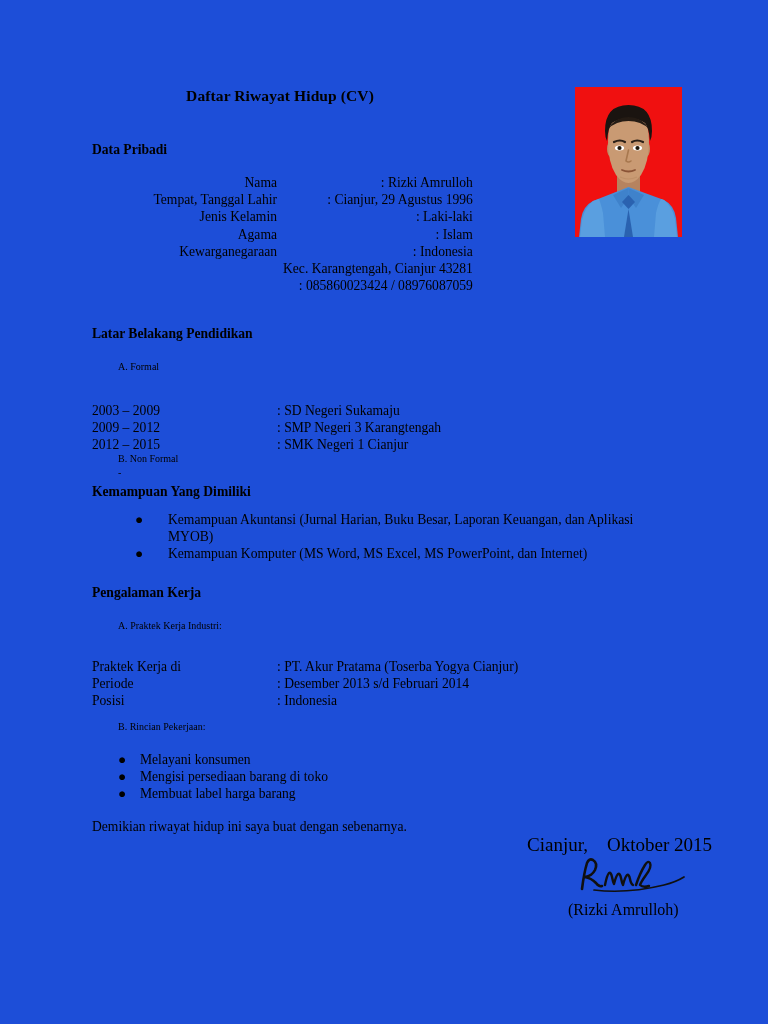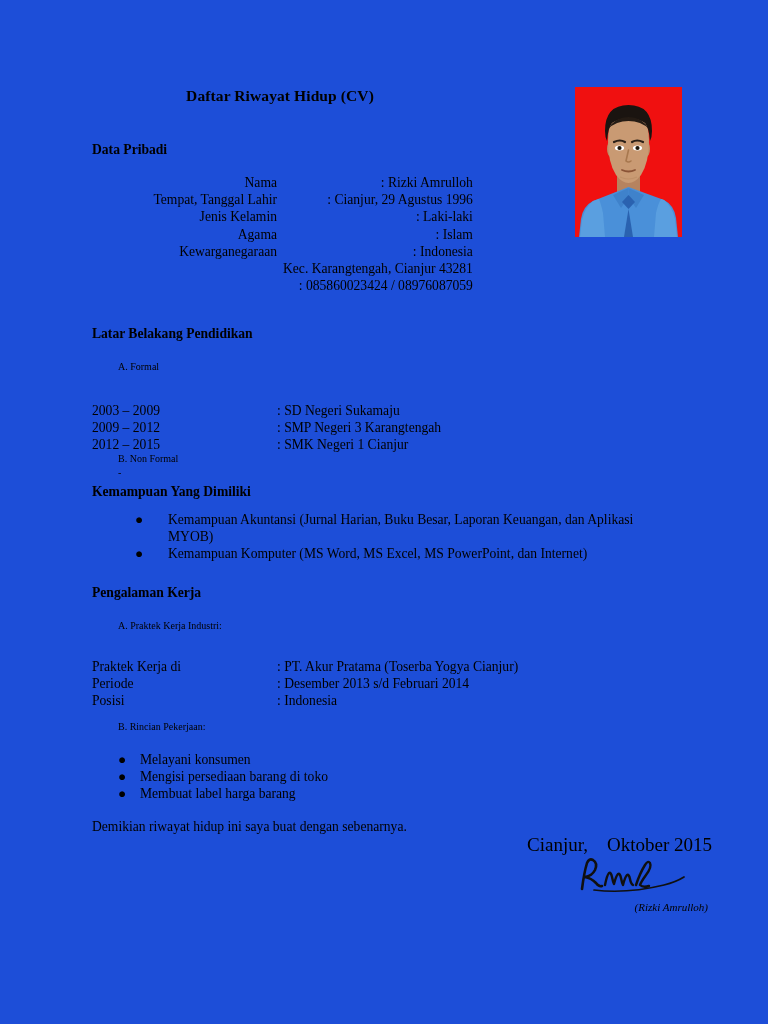--- a/index.html
+++ b/index.html
@@ -106,23 +106,22 @@
     top: 855px;
     width: 130px;
     height: 42px;
   }
   .sign-wrap svg { display: block; }
   .sign-name {
     position: absolute;
     left: 568px;
     top: 901px;
     width: 140px;
-    text-align: right;
-    font-size: 11px;
-    font-style: italic;
+    text-align: left;
+    font-size: 16px;
   }
 </style>
 </head>
 <body>
 
 <div class="page">
 
   <div class="doc-title">Daftar Riwayat Hidup (CV)</div>
 
   <div class="photo">

